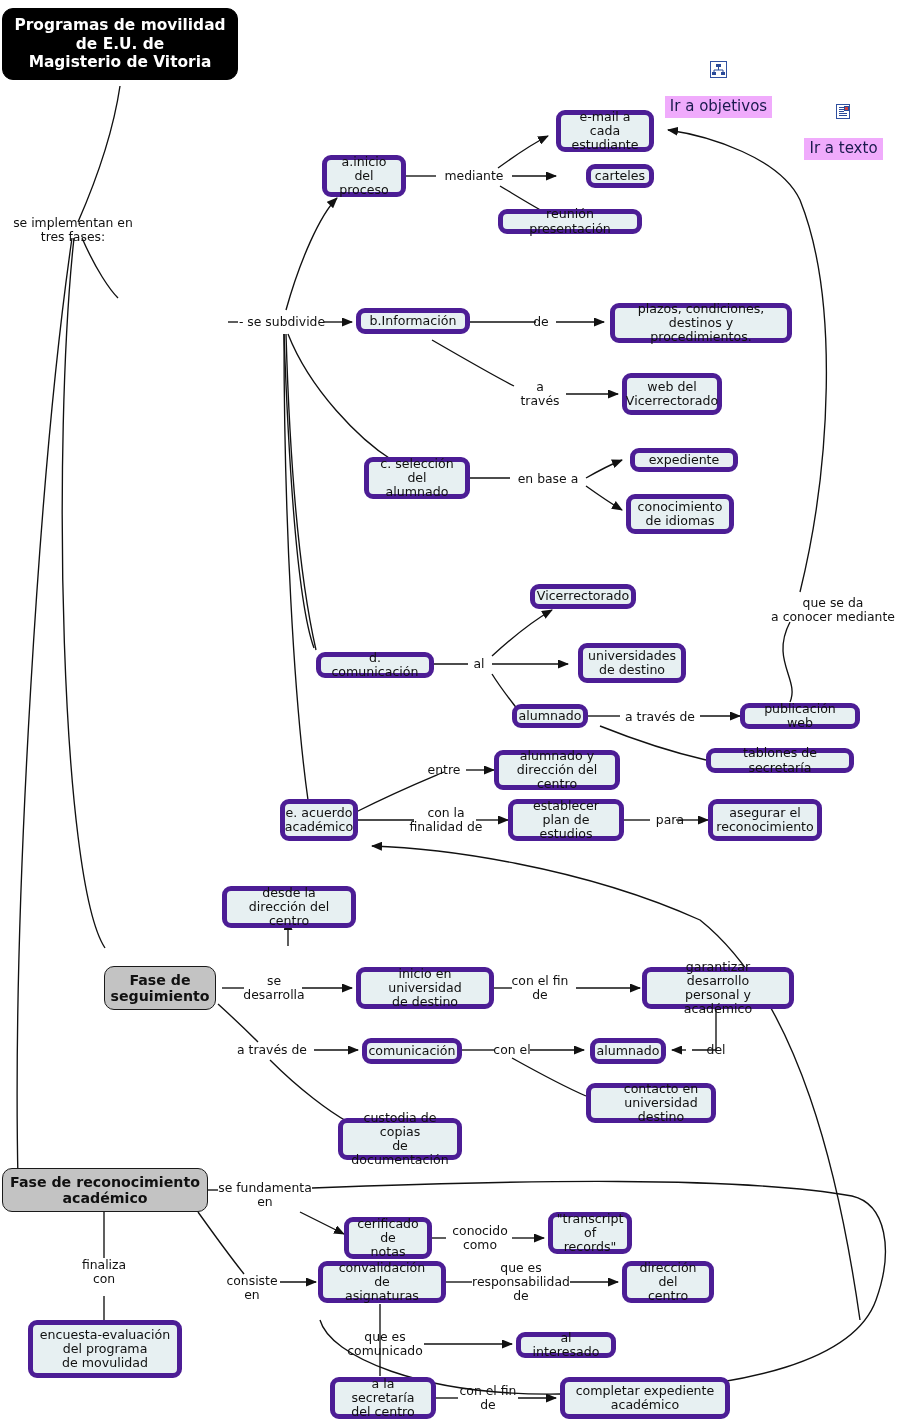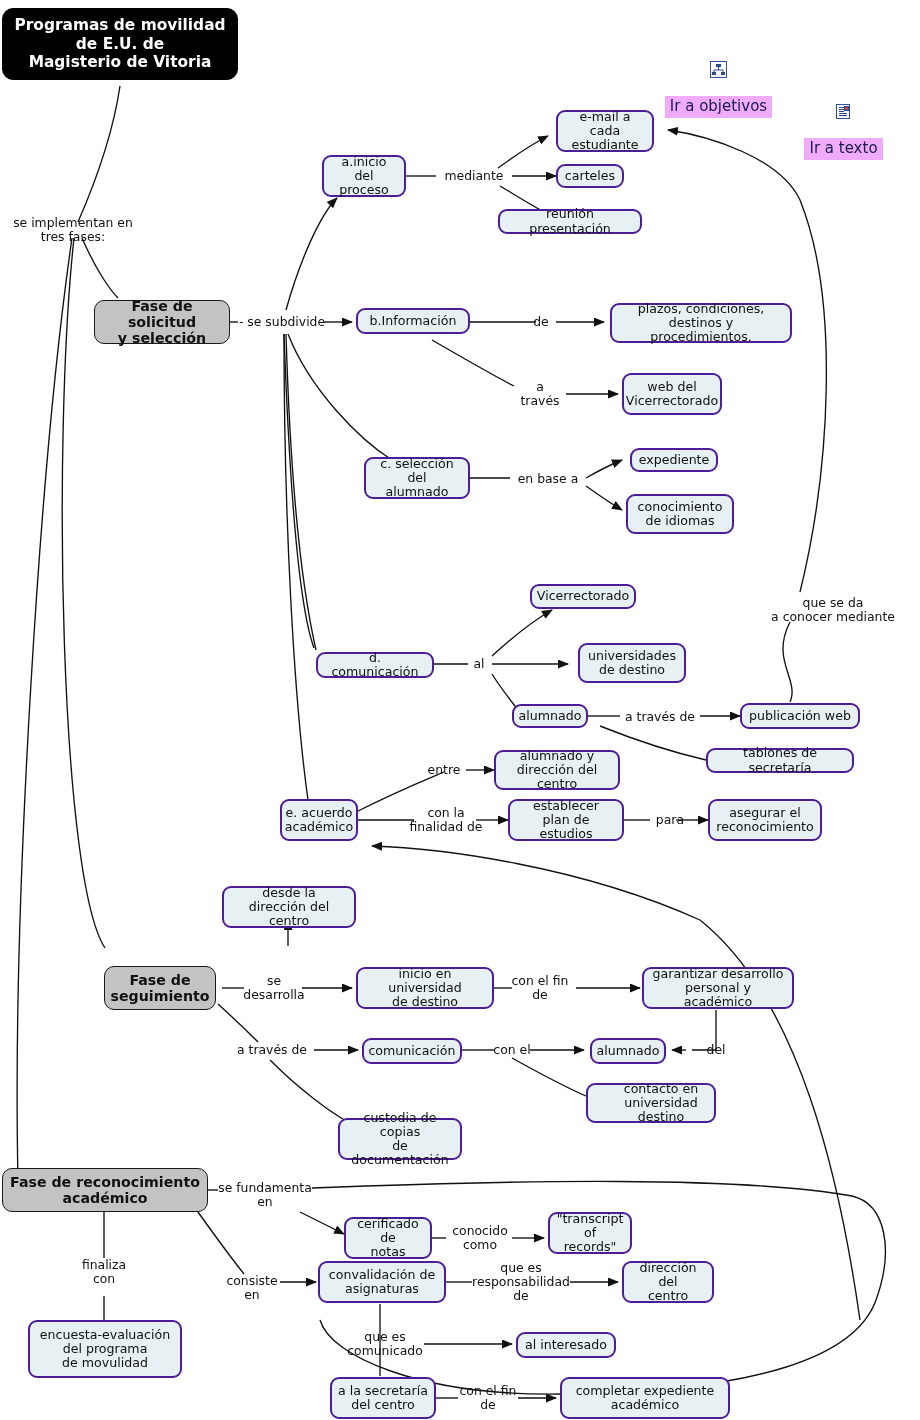--- a/index.html
+++ b/index.html
@@ -2,21 +2,21 @@
 <html><head>
 <meta charset="utf-8">
 <style>
   html,body{margin:0;padding:0;background:#ffffff;}
   body{width:920px;height:1420px;position:relative;overflow:hidden;
        font-family:"DejaVu Sans","Liberation Sans",sans-serif;}
   #stage{position:absolute;left:0;top:0;width:920px;height:1420px;}
   svg#wires{position:absolute;left:0;top:0;width:920px;height:1420px;overflow:visible;}
 
   .node{position:absolute;box-sizing:border-box;display:flex;align-items:center;
-        justify-content:center;text-align:center;border:2px solid #4c1d95;
+        justify-content:center;text-align:center;border:5px solid #4c1d95;
         border-radius:9px;background:#e7f0f2;color:#111;font-size:12.6px;
         line-height:14.2px;padding:3px 6px;z-index:3;white-space:pre-line;}
   .phase{background:#c3c3c3;font-weight:bold;font-size:14.2px;line-height:16px;
          border-radius:10px;border:1px solid #1a1a1a;}
   .root{background:#000;color:#fff;font-weight:bold;font-size:15.4px;
         line-height:18.5px;border-radius:11px;border:1px solid #000;}
   .lbl{position:absolute;color:#111;font-size:12.4px;line-height:14px;
        text-align:center;background:transparent;z-index:4;white-space:pre-line;}
   .title{position:absolute;font-weight:bold;font-size:16.6px;line-height:21px;
          text-align:center;color:#000;z-index:4;white-space:pre-line;}
@@ -170,51 +170,49 @@
     </span>
   </div>
 
   <div class="node root" style="left:2px;top:8px;width:236px;height:72px;">Programas de movilidad
 de E.U. de
 Magisterio de Vitoria</div>
 
   <div class="lbl" style="left:8px;top:216px;width:130px;">se implementan en
 tres fases:</div>
 
-  <div class="node phase" style="left:94px;top:300px;width:136px;height:44px;">Fase de solicitud
-y selección</div>
   <div class="node phase" style="left:104px;top:966px;width:112px;height:44px;">Fase de
 seguimiento</div>
   <div class="node phase" style="left:2px;top:1168px;width:206px;height:44px;">Fase de reconocimiento
 académico</div>
 
   <div class="lbl" style="left:236px;top:315px;width:92px;">- se subdivide</div>
 
   <div class="node" style="left:322px;top:155px;width:84px;height:42px;">a.inicio del
 proceso</div>
   <div class="lbl" style="left:436px;top:169px;width:76px;">mediante</div>
   <div class="node" style="left:556px;top:110px;width:98px;height:42px;">e-mail a cada
 estudiante</div>
-  <div class="node" style="left:556px;top:164px;width:68px;height:24px;">carteles</div>
+  <div class="node" style="left:586px;top:164px;width:68px;height:24px;">carteles</div>
   <div class="node" style="left:498px;top:209px;width:144px;height:25px;">reunión presentación</div>
 
   <div class="node" style="left:356px;top:308px;width:114px;height:26px;">b.Información</div>
   <div class="lbl" style="left:526px;top:315px;width:30px;">de</div>
   <div class="node" style="left:610px;top:303px;width:182px;height:40px;">plazos, condiciones,
 destinos y procedimientos.</div>
 
   <div class="lbl" style="left:514px;top:380px;width:52px;">a
 través</div>
   <div class="node" style="left:622px;top:373px;width:100px;height:42px;">web del
 Vicerrectorado</div>
 
   <div class="node" style="left:364px;top:457px;width:106px;height:42px;">c. selección del
 alumnado</div>
   <div class="lbl" style="left:510px;top:472px;width:76px;">en base a</div>
-  <div class="node" style="left:630px;top:448px;width:88px;height:24px;">expediente</div>
+  <div class="node" style="left:630px;top:448px;width:108px;height:24px;">expediente</div>
   <div class="node" style="left:626px;top:494px;width:108px;height:40px;">conocimiento
 de idiomas</div>
 
   <div class="node" style="left:316px;top:652px;width:118px;height:26px;">d. comunicación</div>
   <div class="lbl" style="left:466px;top:657px;width:26px;">al</div>
   <div class="node" style="left:530px;top:584px;width:106px;height:25px;">Vicerrectorado</div>
   <div class="node" style="left:578px;top:643px;width:108px;height:40px;">universidades
 de destino</div>
   <div class="node" style="left:512px;top:704px;width:76px;height:24px;">alumnado</div>
   <div class="lbl" style="left:618px;top:710px;width:84px;">a través de</div>

